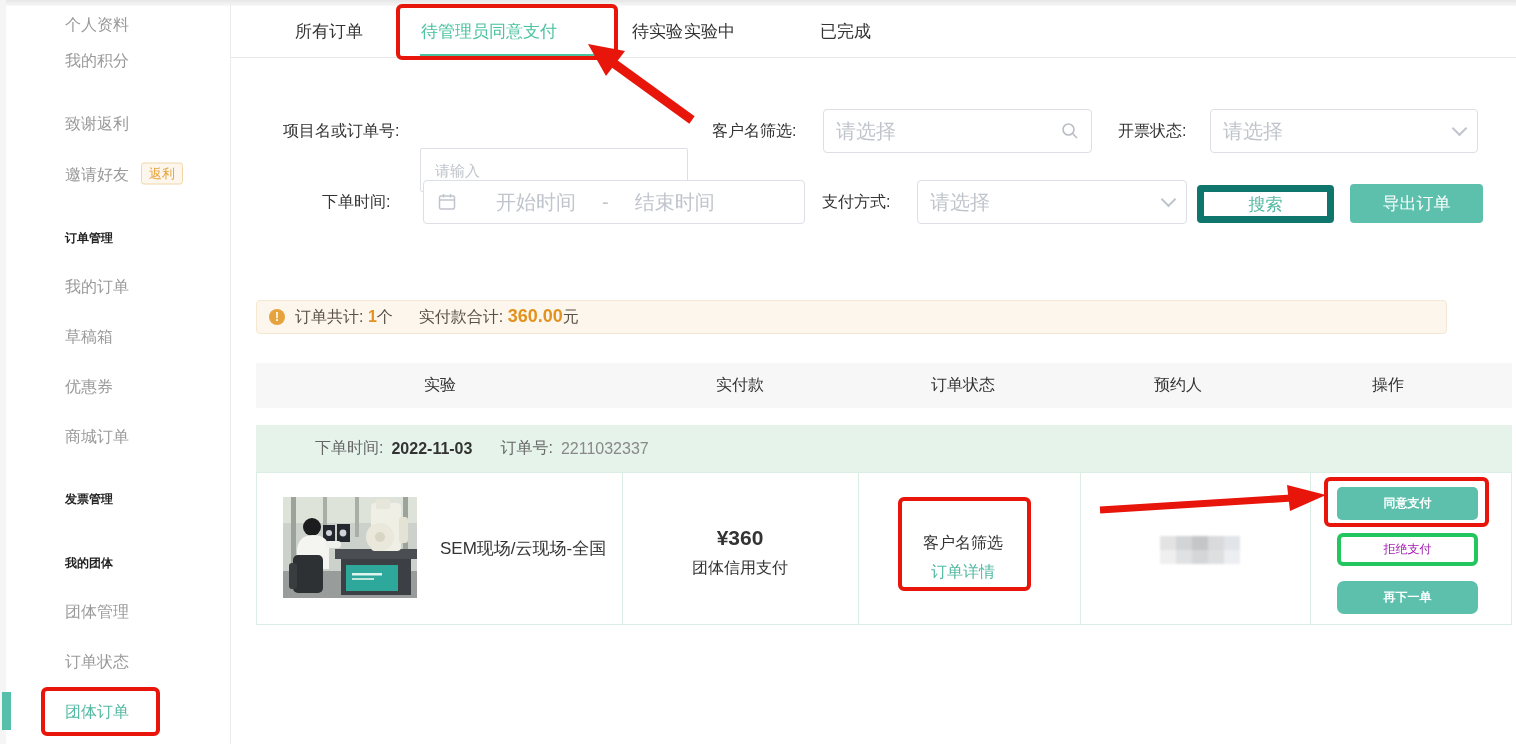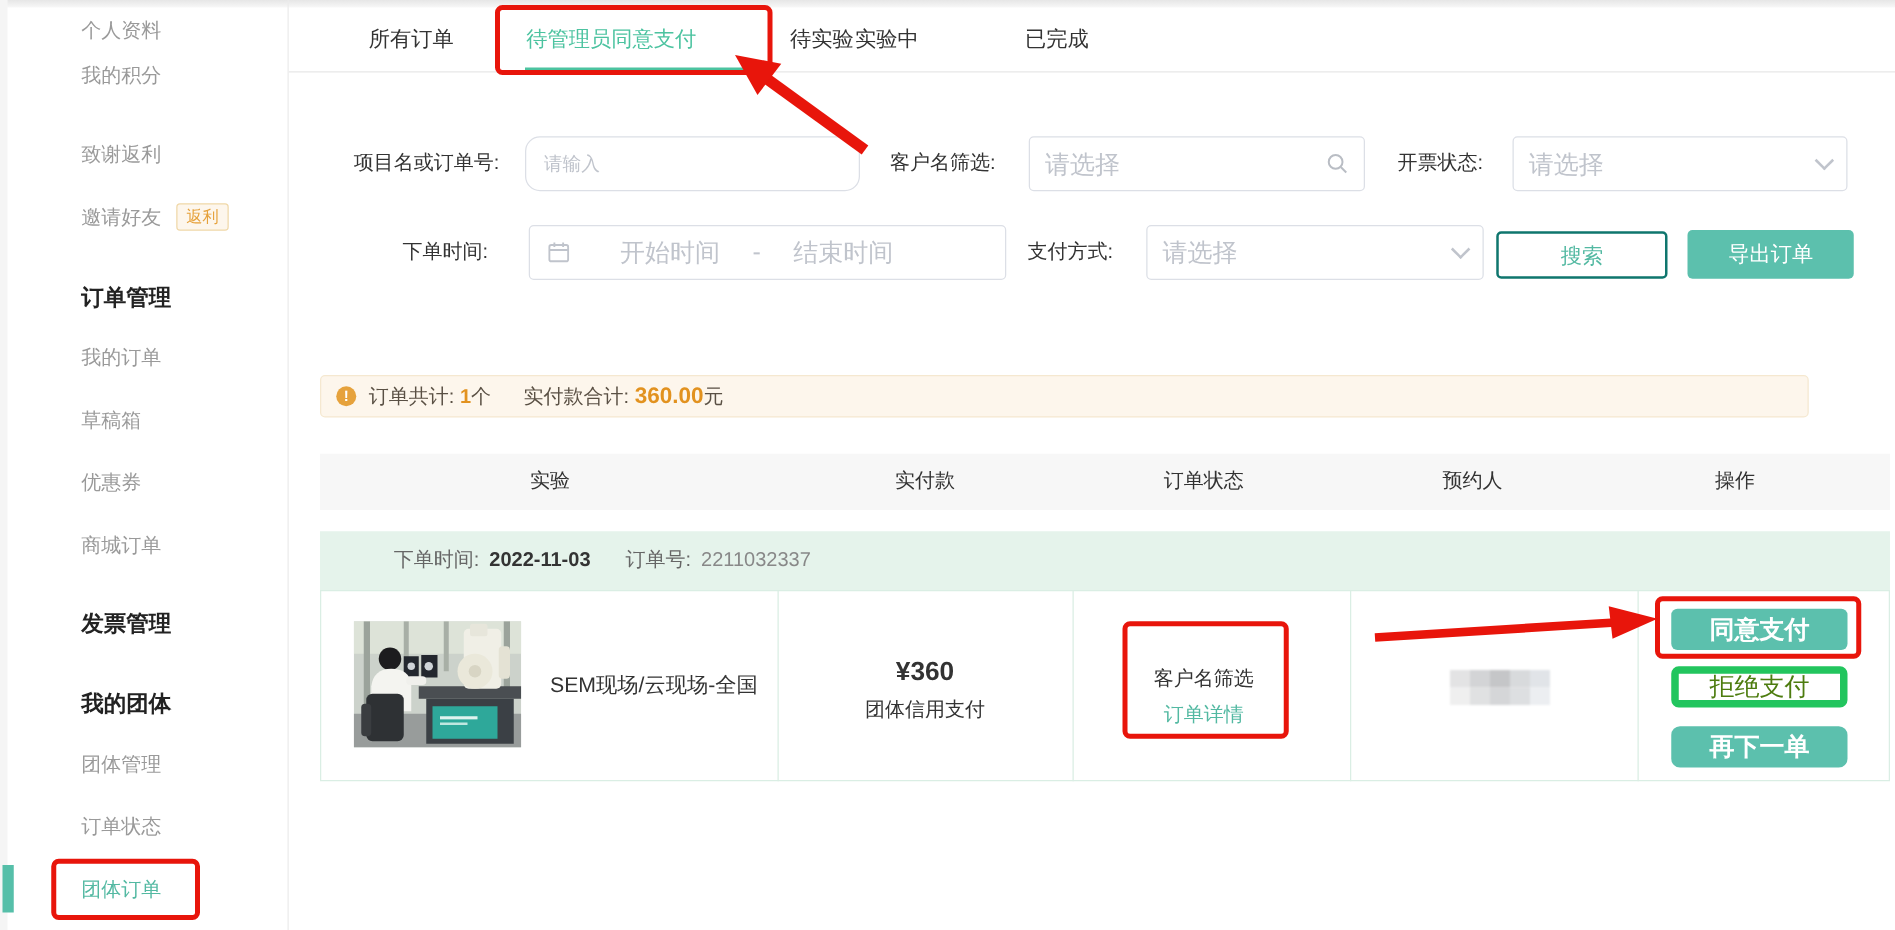--- a/index.html
+++ b/index.html
@@ -5,44 +5,44 @@
   html,body{margin:0;padding:0;background:#fff;}
   #app{position:relative;width:1516px;height:744px;overflow:hidden;
        font-family:"Liberation Sans","DejaVu Sans",sans-serif;background:#fff;}
   .abs{position:absolute;}
   
   .top-strip{left:0;top:0;width:1516px;height:6px;background:linear-gradient(#e6e6e6,#f8f8f8);}
   
   .side-border{left:230px;top:0;width:1px;height:744px;background:#ececec;}
   .left-gutter{left:0;top:0;width:6px;height:744px;background:#f5f5f5;}
   .side-item{left:65px;font-size:16px;color:#9a9a9a;cursor:pointer;white-space:nowrap;transform:translateY(-50%);}
-  .side-head{font-weight:bold;color:#222;font-size:18px;}
+  .side-head{font-weight:bold;color:#222;font-size:12px;}
   .side-active{color:#53b9a2;}
   .active-bar{left:2px;width:9px;height:38px;background:#56bfa9;top:692px;}
   .badge{display:inline-block;margin-left:12px;font-size:13px;color:#e6a23c;background:#fdf6ec;
          border:1px solid #f0d8a8;border-radius:3px;padding:1px 7px;vertical-align:2px;}
   
   .tabbar-border{left:231px;top:57px;width:1285px;height:1px;background:#e8e8e8;}
   .tab{top:31px;transform:translateY(-50%);font-size:17px;color:#333;cursor:pointer;white-space:nowrap;}
   .tab-active{color:#4cc3a0;}
   .tab-underline{left:420px;top:54px;width:178px;height:3px;background:#4cc3a0;}
   
   .flabel{font-size:16px;color:#333;white-space:nowrap;transform:translateY(-50%);}
-  .inp{height:44px;border:1px solid #dcdfe6;border-radius:12px;background:#fff;box-sizing:border-box;
-       font-size:15px;color:#606266;padding:0 14px;outline:none;font-family:inherit;}
+  .inp{height:44px;border:1px solid #dcdfe6;border-radius:2px;background:#fff;box-sizing:border-box;
+       font-size:15px;color:#606266;padding:0 14px;outline:none;font-family:inherit;margin-top:39px;}
   .inp::placeholder{color:#c0c4cc;}
   .sel{height:44px;border:1px solid #dcdfe6;border-radius:4px;background:#fff;box-sizing:border-box;
        display:flex;align-items:center;justify-content:space-between;padding:0 12px;cursor:pointer;}
   .ph{color:#c0c4cc;font-size:20px;}
   .chev{width:9px;height:9px;border-right:2px solid #c0c4cc;border-bottom:2px solid #c0c4cc;
         transform:rotate(45deg);margin-top:-5px;}
   .daterange{height:44px;border:1px solid #dcdfe6;border-radius:4px;background:#fff;box-sizing:border-box;
         display:flex;align-items:center;padding:0 14px;gap:26px;cursor:pointer;}
   .btn-outline{display:flex;align-items:center;justify-content:center;background:#fff;
-        border:2px solid #0f766e;color:#53b9a2;border-radius:4px;font-size:17px;cursor:pointer;box-sizing:border-box;}
+        border:7px solid #0f766e;color:#53b9a2;border-radius:4px;font-size:17px;cursor:pointer;box-sizing:border-box;}
   .btn-solid{display:flex;align-items:center;justify-content:center;background:#5cc0ad;color:#fff;
         border:none;border-radius:4px;font-size:17px;cursor:pointer;box-sizing:border-box;}
   
   .alert{left:256px;top:300px;width:1191px;height:34px;background:#fdf6ec;border:1px solid #f5e8d0;
          border-radius:4px;box-sizing:border-box;display:flex;align-items:center;padding:0 12px;gap:10px;}
   .alert-icon{width:16px;height:16px;border-radius:50%;background:#e6a23c;color:#fff;font-size:12px;
          font-weight:bold;display:flex;align-items:center;justify-content:center;line-height:1;}
   .alert-text{font-size:16px;color:#5a5044;}
   .alert-strong{color:#e2921f;font-weight:bold;}
   .alert-gap{display:inline-block;width:26px;}
@@ -54,23 +54,23 @@
   .g-label{color:#666;}
   .g-date{color:#333;font-weight:bold;margin:0 28px 0 8px;}
   .g-no{color:#888;margin-left:8px;}
   .orderrow{left:256px;top:472px;width:1256px;height:153px;background:#fff;border:1px solid #daeee4;box-sizing:border-box;}
   .vline{top:472px;width:1px;height:153px;background:#daeee4;}
   .exp-title{font-size:17px;color:#333;}
   .price{font-size:21px;font-weight:bold;color:#333;transform:translateX(-50%);}
   .paymethod{font-size:16px;color:#333;transform:translateX(-50%);}
   .status-line{font-size:16px;color:#333;transform:translateX(-50%);white-space:nowrap;}
   .detail-link{font-size:16px;color:#53b9a2;transform:translateX(-50%);cursor:pointer;white-space:nowrap;}
-  .act-btn{left:1337px;width:141px;height:33px;font-size:20px;}
+  .act-btn{left:1337px;width:141px;height:33px;font-size:12px;}
   .act-solid{background:#5cc0ad;color:#fff;font-weight:bold;border-radius:5px;display:flex;align-items:center;justify-content:center;cursor:pointer;}
-  .act-outline{background:#fff;border:6px solid #22c55e;color:#4d7c0f;border-radius:6px;display:flex;align-items:center;justify-content:center;cursor:pointer;box-sizing:border-box;}
+  .act-outline{background:#fff;border:4px solid #22c55e;color:#a21caf;border-radius:6px;display:flex;align-items:center;justify-content:center;cursor:pointer;box-sizing:border-box;}
   
   .mosaic{left:1160px;top:536px;display:grid;grid-template-columns:repeat(5,16px);grid-auto-rows:14px;filter:blur(1px);}
   .mosaic div{width:16px;height:14px;}
   
   .rbox{border:4px solid #e8150b;border-radius:6px;box-sizing:border-box;pointer-events:none;z-index:40;}
   #anno-arrows{left:0;top:0;width:1516px;height:744px;pointer-events:none;z-index:41;}
 </style>
 </head>
 <body>
 

